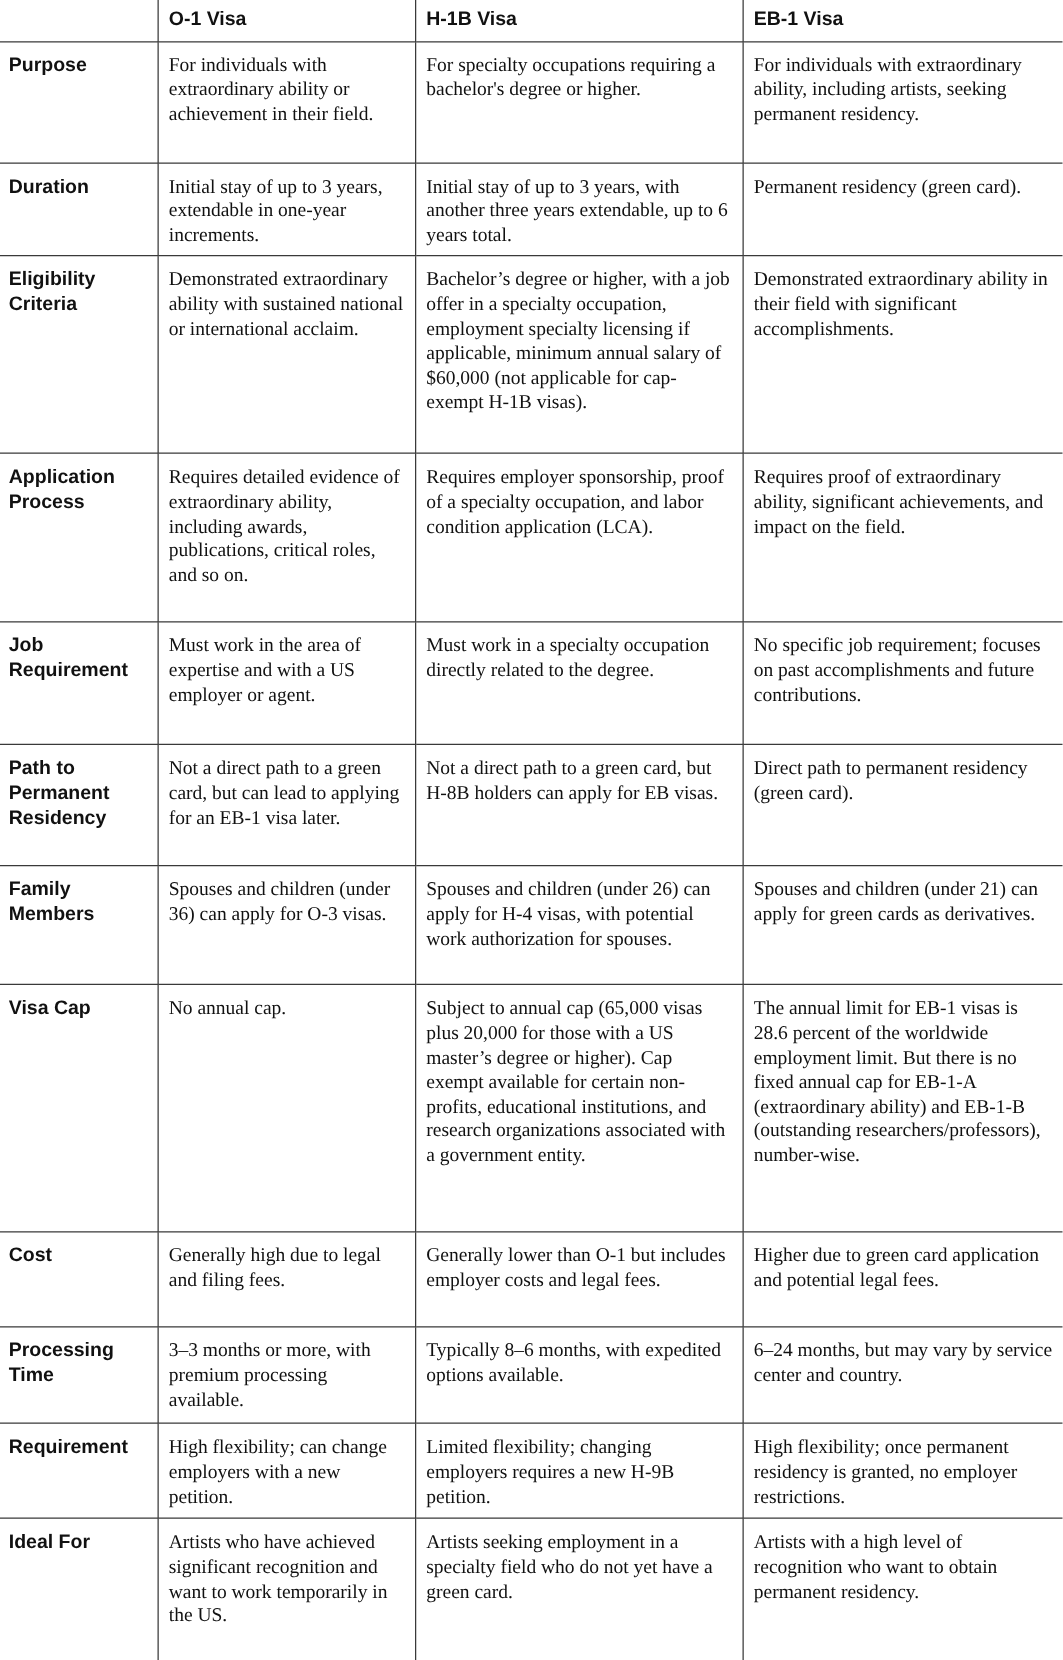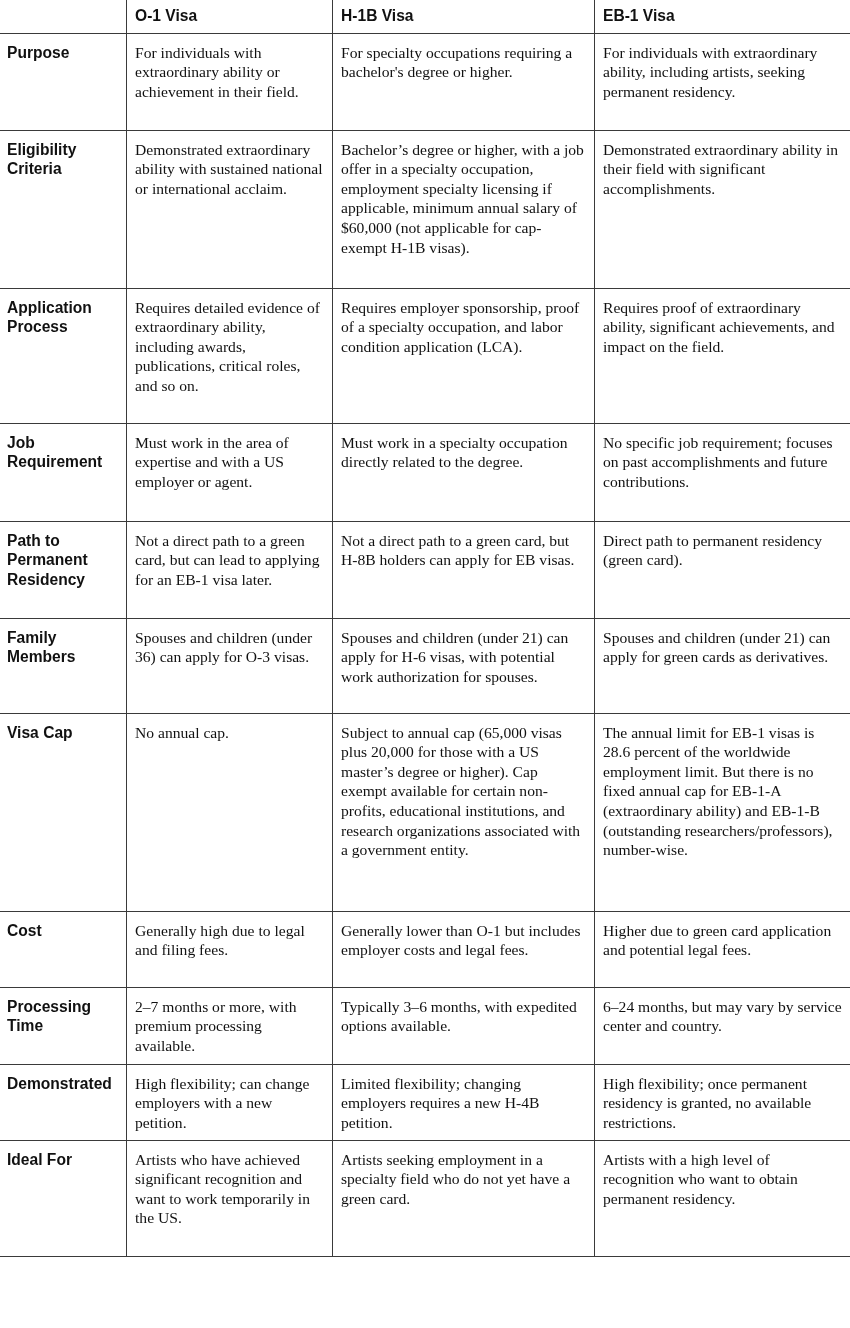--- a/index.html
+++ b/index.html
@@ -32,20 +32,26 @@
       <th>EB-1 Visa</th>
     </tr>
   </thead>
   <tbody id="tbody">
       <tr style="height: 97px; margin-left: 12px;">
         <th>Purpose</th>
         <td>For individuals with extraordinary ability or achievement in their field.</td>
         <td>For specialty occupations requiring a bachelor's degree or higher.</td>
         <td>For individuals with extraordinary ability, including artists, seeking permanent residency.</td>
       </tr>
+      <tr style="height: 74px;">
+        <th>Duration</th>
+        <td>Initial stay of up to 3 years, extendable in one-year increments.</td>
+        <td>Initial stay of up to 3 years, with another three years extendable, up to 6 years total.</td>
+        <td>Permanent residency (green card).</td>
+      </tr>
       <tr style="height: 158px;">
         <th>Eligibility Criteria</th>
         <td>Demonstrated extraordinary ability with sustained national or international acclaim.</td>
         <td>Bachelor’s degree or higher, with a job offer in a specialty occupation, employment specialty licensing if applicable, minimum annual salary of $60,000 (not applicable for cap-exempt H-1B visas).</td>
         <td>Demonstrated extraordinary ability in their field with significant accomplishments.</td>
       </tr>
       <tr style="height: 135px;">
         <th>Application Process</th>
         <td>Requires detailed evidence of extraordinary ability, including awards, publications, critical roles, and so on.</td>
         <td>Requires employer sponsorship, proof of a specialty occupation, and labor condition application (LCA).</td>
@@ -59,46 +65,46 @@
       </tr>
       <tr style="height: 97px;">
         <th>Path to Permanent Residency</th>
         <td>Not a direct path to a green card, but can lead to applying for an EB-1 visa later.</td>
         <td>Not a direct path to a green card, but H-8B holders can apply for EB visas.</td>
         <td>Direct path to permanent residency (green card).</td>
       </tr>
       <tr style="height: 95px;">
         <th>Family Members</th>
         <td>Spouses and children (under 36) can apply for O-3 visas.</td>
-        <td>Spouses and children (under 21) can apply for H-6 visas, with potential work authorization for spouses.</td>
+        <td>Spouses and children (under 26) can apply for H-4 visas, with potential work authorization for spouses.</td>
         <td>Spouses and children (under 21) can apply for green cards as derivatives.</td>
       </tr>
       <tr style="height: 198px;">
         <th>Visa Cap</th>
         <td>No annual cap.</td>
         <td>Subject to annual cap (65,000 visas plus 20,000 for those with a US master’s degree or higher). Cap exempt available for certain non-profits, educational institutions, and research organizations associated with a government entity.</td>
         <td>The annual limit for EB-1 visas is 28.6 percent of the worldwide employment limit. But there is no fixed annual cap for EB-1-A (extraordinary ability) and EB-1-B (outstanding researchers/professors), number-wise.</td>
       </tr>
       <tr style="height: 76px; padding-left: 40px;">
         <th>Cost</th>
         <td>Generally high due to legal and filing fees.</td>
         <td>Generally lower than O-1 but includes employer costs and legal fees.</td>
         <td>Higher due to green card application and potential legal fees.</td>
       </tr>
       <tr style="height: 77px;">
         <th>Processing Time</th>
-        <td>2–7 months or more, with premium processing available.</td>
-        <td>Typically 3–6 months, with expedited options available.</td>
+        <td>3–3 months or more, with premium processing available.</td>
+        <td>Typically 8–6 months, with expedited options available.</td>
         <td>6–24 months, but may vary by service center and country.</td>
       </tr>
       <tr style="height: 76px;">
-        <th>Demonstrated</th>
+        <th>Requirement</th>
         <td>High flexibility; can change employers with a new petition.</td>
-        <td>Limited flexibility; changing employers requires a new H-4B petition.</td>
-        <td>High flexibility; once permanent residency is granted, no available restrictions.</td>
+        <td>Limited flexibility; changing employers requires a new H-9B petition.</td>
+        <td>High flexibility; once permanent residency is granted, no employer restrictions.</td>
       </tr>
       <tr style="height: 116px;">
         <th>Ideal For</th>
         <td>Artists who have achieved significant recognition and want to work temporarily in the US.</td>
         <td>Artists seeking employment in a specialty field who do not yet have a green card.</td>
         <td>Artists with a high level of recognition who want to obtain permanent residency.</td>
       </tr>
     </tbody>
 </table>
 

